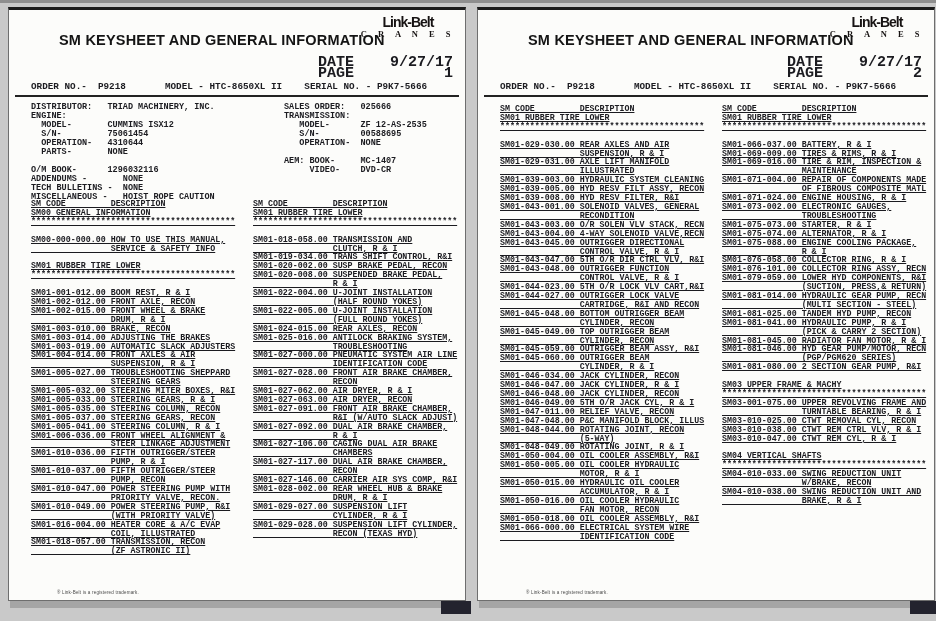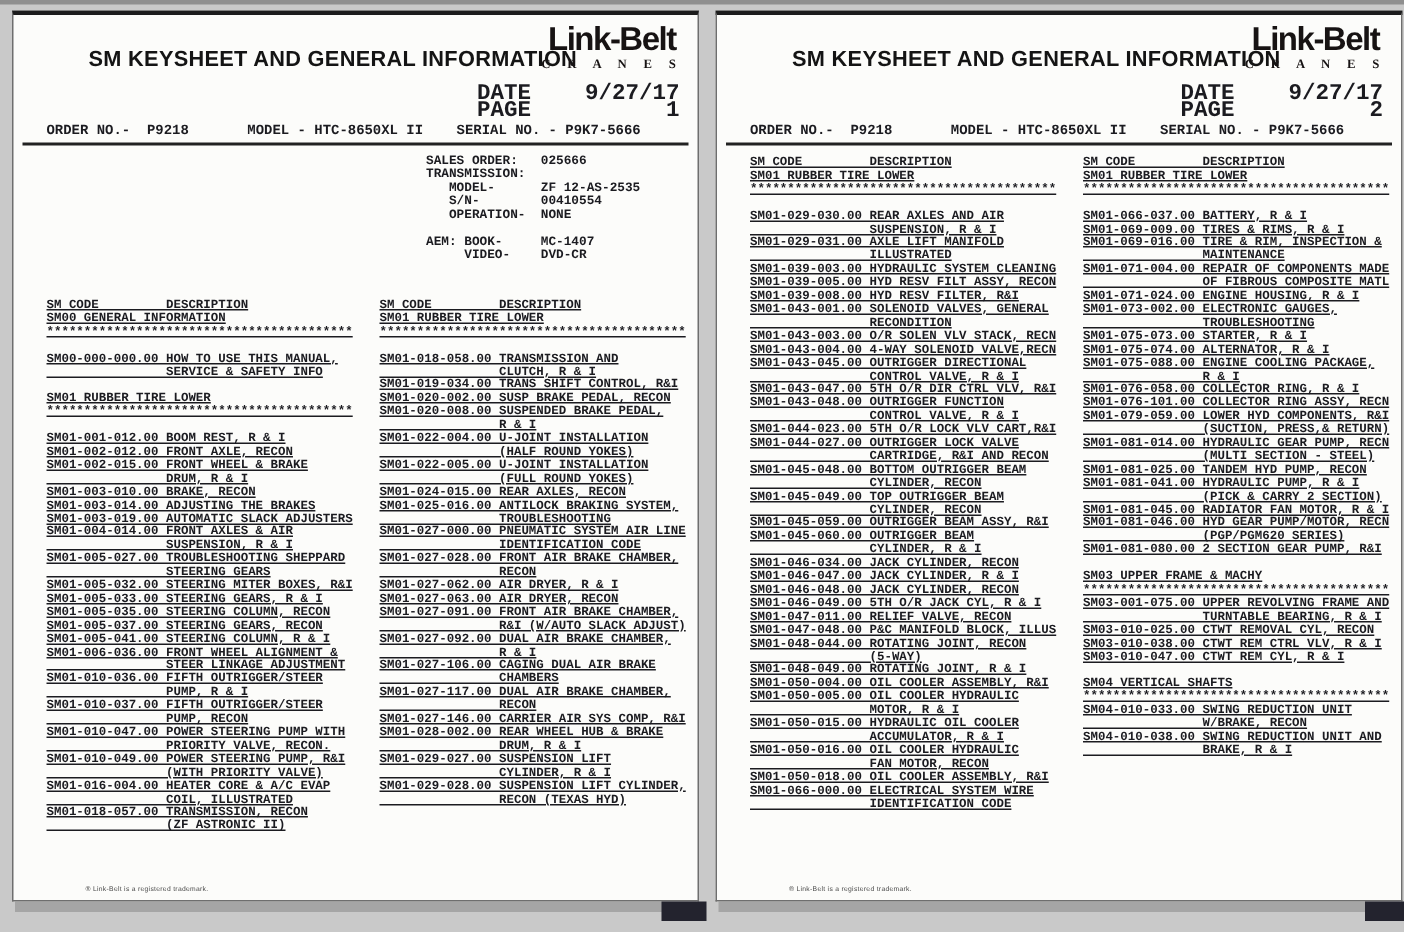--- a/index.html
+++ b/index.html
@@ -17,21 +17,21 @@
   }
   #page1{left:8px;}
   #page2{left:477px;}
 
   .pg-title{
     position:absolute;left:50px;top:22px;width:280px;text-align:center;
     font-size:14.5px;font-weight:bold;color:#141414;letter-spacing:.2px;
     white-space:nowrap;
   }
   .logo{position:absolute;right:10px;top:5px;text-align:center;line-height:1;}
-  .logo-main{font-size:22px;font-weight:800;letter-spacing:-1px;color:#171313;}
+  .logo-main{font-size:14px;font-weight:800;letter-spacing:-1px;color:#171313;}
   .logo-sub{font-size:8.5px;font-weight:700;letter-spacing:4.5px;color:#171313;margin-top:1px;font-family:Liberation Serif, serif;}
 
   pre{
     margin:0;font-family:"Liberation Mono","DejaVu Sans Mono",monospace;
     font-weight:700;color:#1b1b20;
   }
   .datepage{position:absolute;right:12px;top:47px;font-size:15px;line-height:11px;}
   .orderline{position:absolute;left:22px;top:71px;font-size:9.3px;}
   .rule{position:absolute;top:85px;left:6px;width:444px;height:0;border-top:2px solid #222;}
 
@@ -59,24 +59,35 @@
 <div class="page" id="page1">
   <div class="pg-title">SM KEYSHEET AND GENERAL INFORMATION</div>
   <div class="logo">
     <div class="logo-main">Link-Belt</div>
     <div class="logo-sub">C R A N E S</div>
   </div>
   <pre class="datepage">DATE    9/27/17
 PAGE          1</pre>
   <pre class="orderline">ORDER NO.-  P9218       MODEL - HTC-8650XL II    SERIAL NO. - P9K7-5666</pre>
   <div class="rule"></div>
+  <pre class="info-left">DISTRIBUTOR:   TRIAD MACHINERY, INC.
+ENGINE:
+  MODEL-       CUMMINS ISX12
+  S/N-         75061454
+  OPERATION-   4310644
+  PARTS-       NONE
+
+O/M BOOK-      1296032116
+ADDENDUMS -       NONE
+TECH BULLETINS -  NONE
+MISCELLANEOUS -   HOIST ROPE CAUTION</pre>
   <pre class="info-right">SALES ORDER:   025666
 TRANSMISSION:
    MODEL-      ZF 12-AS-2535
-   S/N-        00410554
+   S/N-        00588695
    OPERATION-  NONE
 
 AEM: BOOK-     MC-1407
      VIDEO-    DVD-CR</pre>
   <pre class="col p1col c1">SM CODE         DESCRIPTION
 SM00 GENERAL INFORMATION
 *****************************************
 
 SM00-000-000.00 HOW TO USE THIS MANUAL,
                 SERVICE &amp; SAFETY INFO

